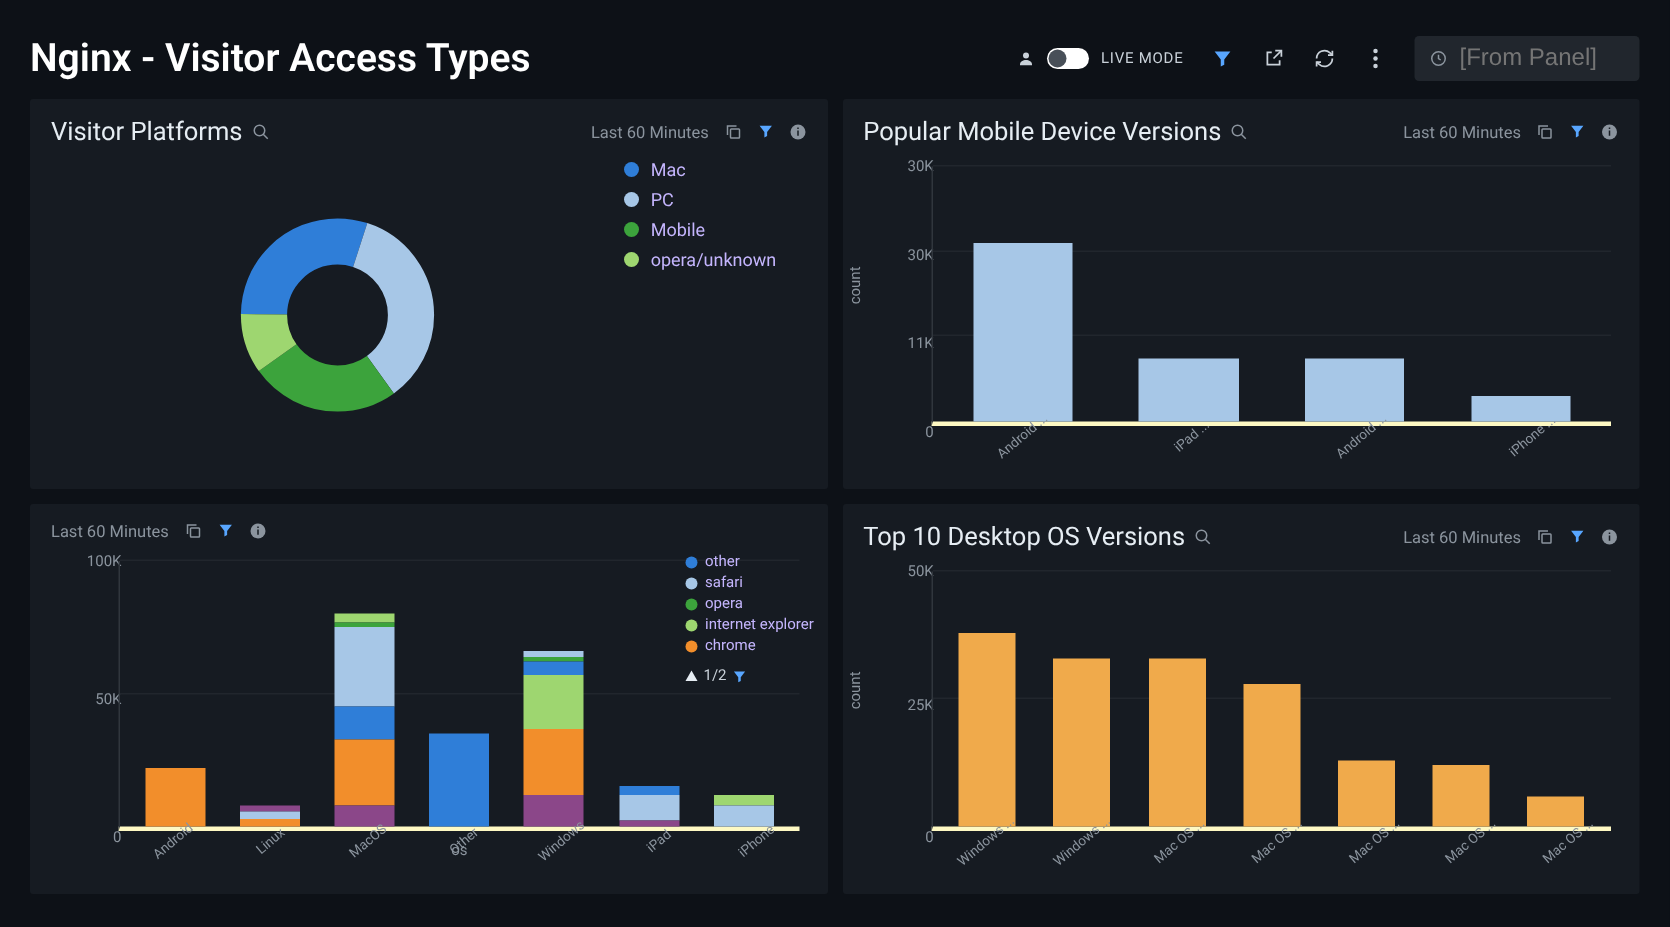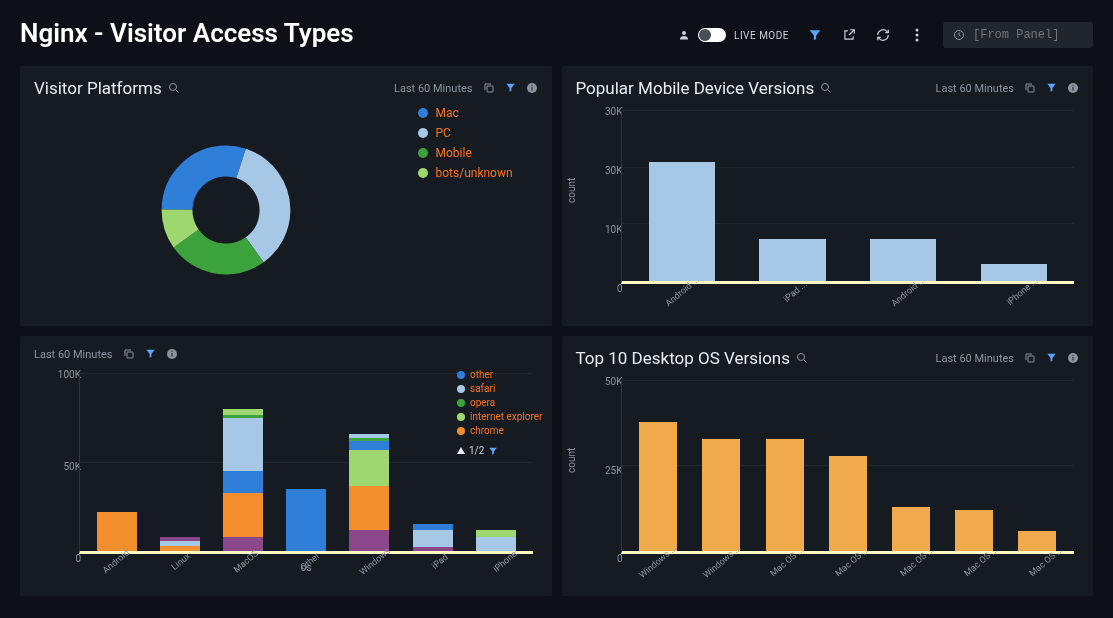--- a/index.html
+++ b/index.html
@@ -1,38 +1,38 @@
 <!DOCTYPE html>
 <html><head>
 <meta charset="utf-8">
 <style>
   * { box-sizing: border-box; margin: 0; padding: 0; }
   html, body { width: 1113px; height: 618px; background: #0d1117; color: #e6edf3; font-family: -apple-system, BlinkMacSystemFont, "Segoe UI", Roboto, sans-serif; overflow: hidden; }
   
-  .header { display: flex; align-items: flex-end; justify-content: space-between; padding: 10px 20px 8px 20px; height: 56px; }
+  .header { display: flex; align-items: flex-start; justify-content: space-between; padding: 24px 20px 8px 20px; height: 56px; }
   .title { font-size: 26px; font-weight: 600; color: #fff; }
   .header-controls { display: flex; align-items: center; gap: 18px; }
   .live-mode { display: flex; align-items: center; gap: 8px; font-size: 10px; color: #c9d1d9; letter-spacing: 0.5px; }
   .toggle { width: 28px; height: 14px; background: #fff; border-radius: 7px; position: relative; cursor: pointer; }
   .toggle::after { content: ""; position: absolute; width: 12px; height: 12px; background: #484f58; border-radius: 50%; top: 1px; left: 1px; }
   .icon-btn { width: 16px; height: 16px; cursor: pointer; display: flex; align-items: center; justify-content: center; color: #8b949e; }
   .icon-btn.blue { color: #58a6ff; }
   .time-input { display: flex; align-items: center; gap: 8px; background: #21262d; border-radius: 3px; padding: 6px 10px; width: 150px; }
-  .time-input input { background: transparent; border: none; color: #fef9c3; font-size: 12px; width: 100%; outline: none; font-family: Liberation Mono, monospace; }
+  .time-input input { background: transparent; border: none; color: #fef9c3; font-size: 16px; width: 100%; outline: none; }
   
   .grid { display: grid; grid-template-columns: 1fr 1fr; grid-template-rows: 260px 260px; gap: 10px; padding: 10px 20px; }
   .panel { background: #161b22; border-radius: 2px; padding: 12px 14px; display: flex; flex-direction: column; }
   .panel-header { display: flex; align-items: center; justify-content: space-between; margin-bottom: 8px; }
   .panel-title { font-size: 17px; font-weight: 400; color: #e6edf3; display: flex; align-items: center; gap: 6px; text-align: right; }
   .panel-meta { display: flex; align-items: flex-start; gap: 10px; font-size: 11px; color: #8b949e; }
   .panel-body { flex: 1; display: flex; position: relative; }
   
   .donut-wrap { flex: 1; display: flex; align-items: center; justify-content: center; }
   .legend { display: flex; flex-direction: column; gap: 6px; font-size: 12px; padding-right: 20px; min-width: 120px; }
-  .legend-item { display: flex; align-items: center; gap: 8px; color: #f97316; }
+  .legend-item { display: flex; align-items: center; gap: 8px; color: #c4b5fd; }
   .swatch { width: 10px; height: 10px; border-radius: 50%; }
   
   .chart-area { flex: 1; position: relative; }
   .y-axis { position: absolute; left: 12px; top: 0; bottom: 20px; width: 40px; display: flex; flex-direction: column; justify-content: space-between; font-size: 10px; color: #8b949e; text-align: right; padding-right: 5px; }
   .y-label { position: absolute; left: -5px; top: 50%; transform: rotate(-90deg) translateX(50%); transform-origin: left; font-size: 10px; color: #8b949e; }
   .plot { position: absolute; left: 45px; right: 5px; top: 5px; bottom: 30px; border-left: 1px solid #30363d; border-bottom: 3px solid #fef9c3; }
   .gridline { position: absolute; left: 0; right: 0; height: 1px; background: #21262d; }
   .bars { position: absolute; left: 0; right: 0; bottom: 0; top: 0; display: flex; align-items: flex-end; justify-content: space-around; padding: 0 5px; }
   .bar { background: #a7c7e7; width: 60%; }
   .bar.orange { background: #f0aa4b; }
@@ -157,21 +157,21 @@
         <div class="legend-item">
             <span class="swatch" style="background:#a7c7e7"></span>
             <span>PC</span>
           </div>
         <div class="legend-item">
             <span class="swatch" style="background:#3ca33c"></span>
             <span>Mobile</span>
           </div>
         <div class="legend-item">
             <span class="swatch" style="background:#9ed670"></span>
-            <span>bots/unknown</span>
+            <span>opera/unknown</span>
           </div>
       </div>
     </div>
   </div>
 
   <div class="panel">
     <div class="panel-header">
       <div class="panel-title">
         <span>Popular Mobile Device Versions</span>
         <span>
@@ -201,21 +201,21 @@
             </svg>
           </span>
       </div>
     </div>
     <div class="panel-body">
       <div class="chart-area">
         <div class="y-label">count</div>
         <div class="y-axis">
           <span>30K</span>
           <span>30K</span>
-          <span>10K</span>
+          <span>11K</span>
           <span>0</span>
         </div>
         <div class="plot">
           <div class="gridline" style="bottom:33.3%"></div>
           <div class="gridline" style="bottom:66.6%"></div>
           <div class="gridline" style="bottom:100%"></div>
           <div class="bars">
             <div class="bar-group">
                 <div class="bar" style="height:70%"></div>
               </div>

